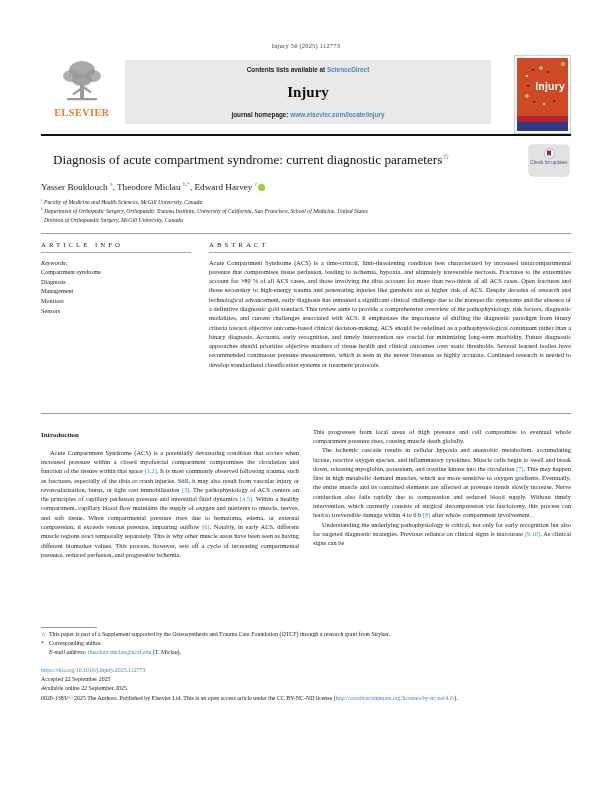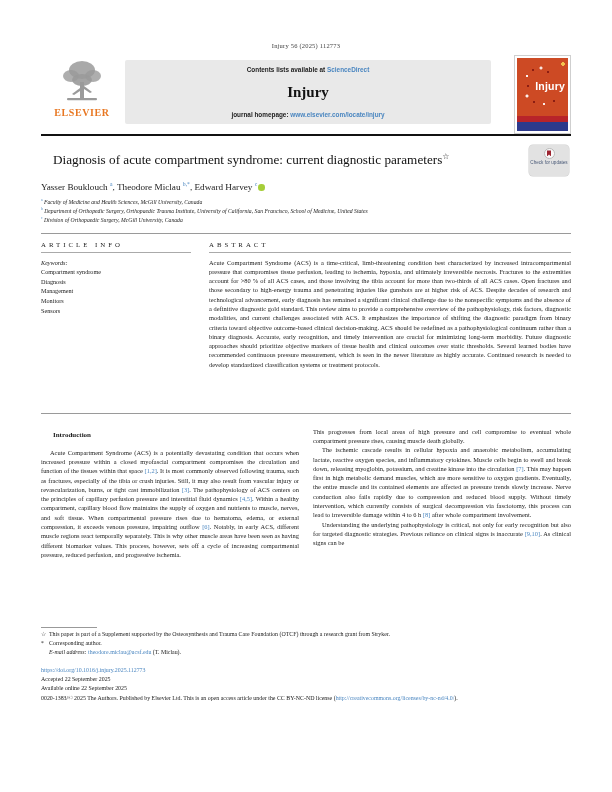--- a/index.html
+++ b/index.html
@@ -64,21 +64,21 @@
   .abs-col{flex:1;margin-left:18px;}
   .sec-header{font-size:6.8px;letter-spacing:3px;color:#222;font-weight:normal;margin:2px 0 0 0;}
   .header-rule{height:0.6px;background:#aaa;margin:4px 0 5px 0;}
   .kw-label{font-size:6.2px;font-style:italic;line-height:1.55;}
   .keywords div{font-size:6.2px;line-height:1.55;}
   .abstract-text{font-size:6.4px;line-height:1.45;text-align:justify;color:#1c1c1c;}
   
   .body-cols{display:flex;margin-top:13px;height:196px;overflow:hidden;}
   .col{width:258px;flex:none;}
   .col.right{margin-left:14px;}
-  .body-heading{font-size:7px;font-weight:bold;margin:4px 0 9px 12px;}
+  .body-heading{font-size:7px;font-weight:bold;margin:4px 0 9px 0;}
   .col p{font-size:6.4px;line-height:1.45;text-align:justify;margin:0;color:#1c1c1c;}
   .col p.indent{text-indent:9px;}
   
   .fn-rule{width:56px;height:0.6px;background:#999;margin-top:4px;}
   .footnotes{margin-top:3px;font-size:5.9px;line-height:1.5;color:#222;}
   .footnotes .fn-marker{display:inline-block;width:8px;}
   .fn-email{padding-left:8px;}
   .fn-email .em-label{font-style:italic;}
   .doi-line{margin-top:10px;font-size:5.9px;}
   .dates{font-size:5.9px;line-height:1.5;margin-top:2px;}

